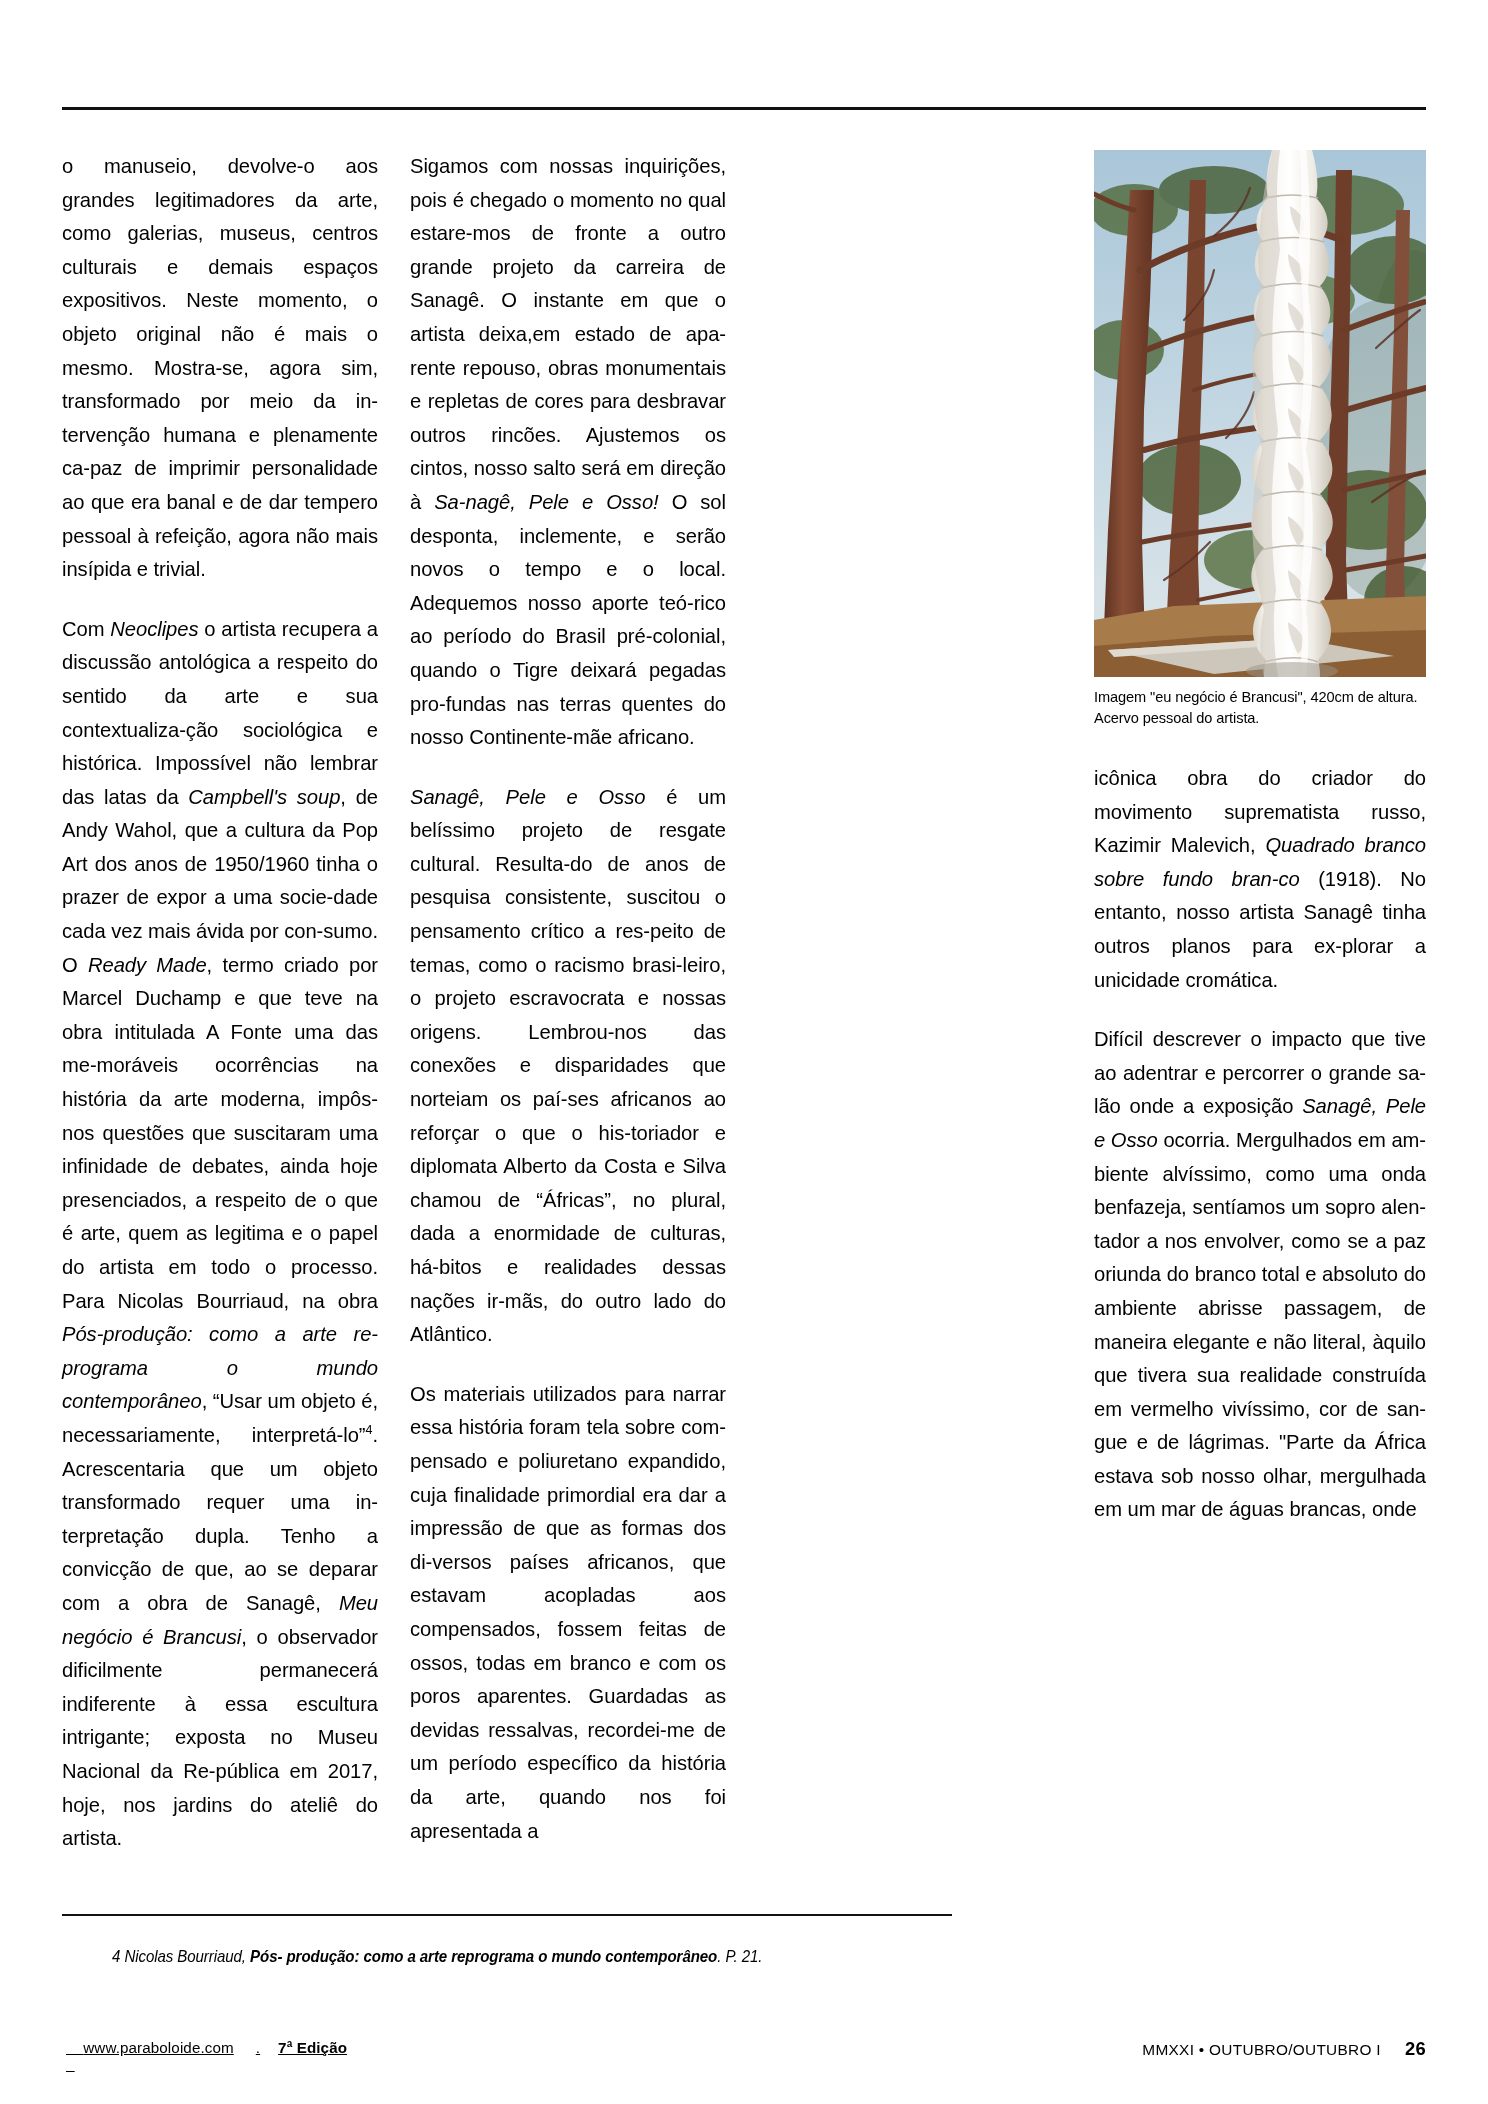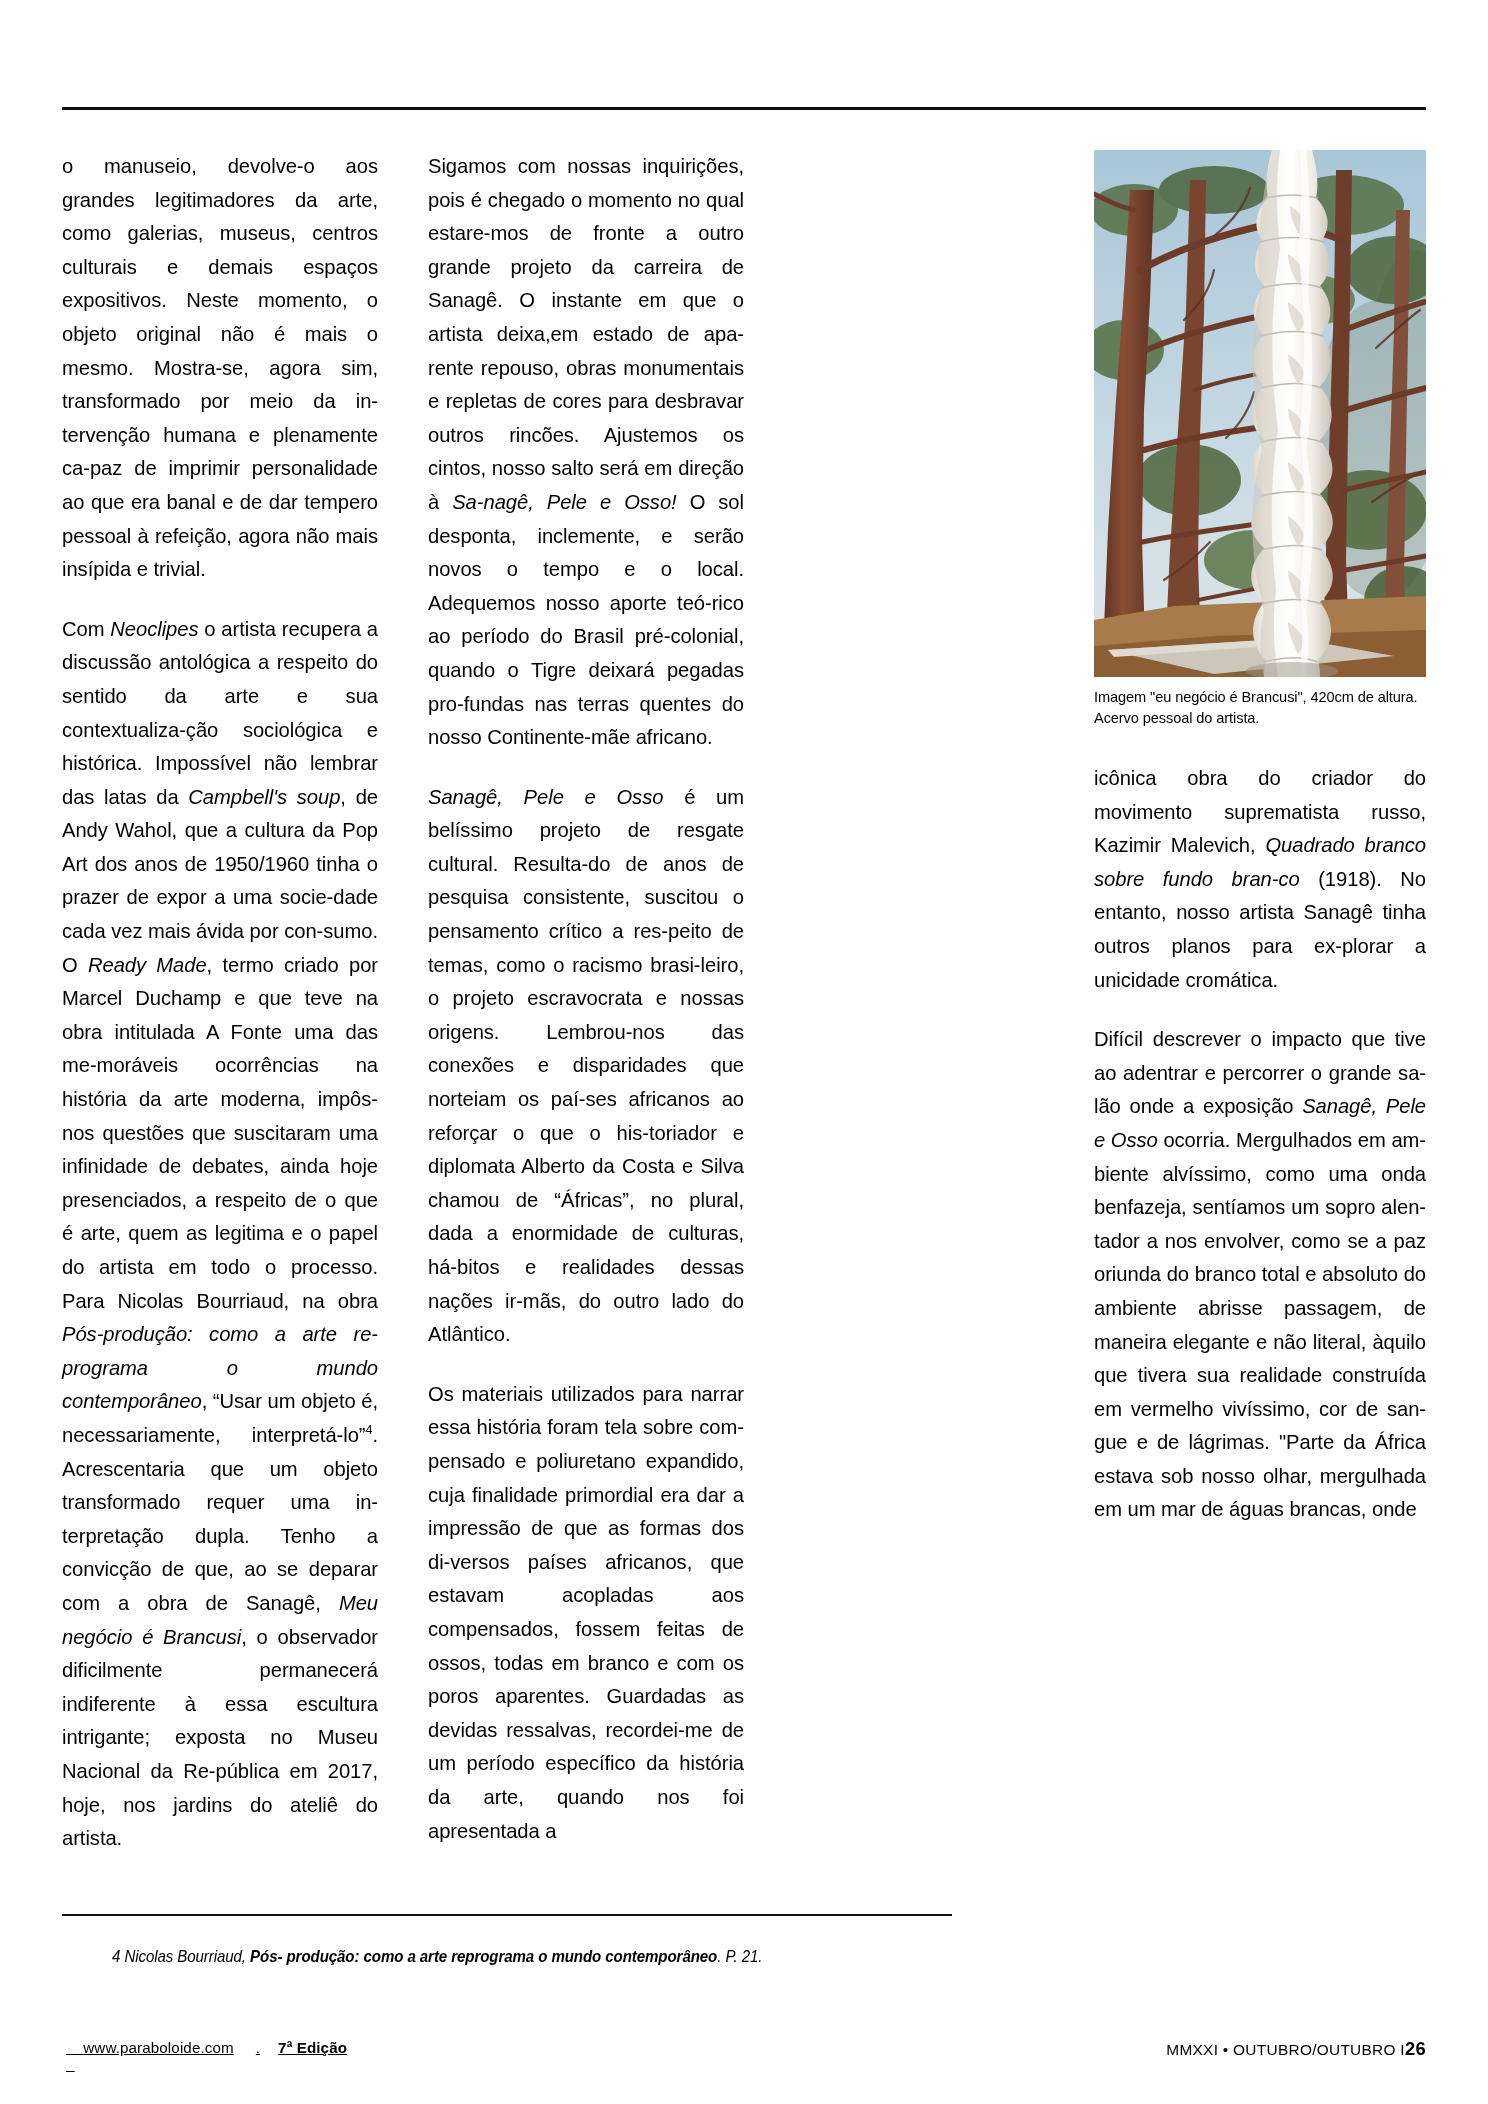--- a/index.html
+++ b/index.html
@@ -28,21 +28,21 @@
     border-top:3px solid #111;
   }
 
   
   .columns{
     position:absolute;
     left:62px;top:150px;
     width:1364px;
     display:grid;
     grid-template-columns:316px 316px 316px;
-    column-gap:50px;
+    column-gap:32px;
     align-items:start;
   }
 
   .col{ width:316px; }
 
   p.body{
     margin:0 0 26px 0;
     font-size:20.2px;
     line-height:33.6px;
     text-align:justify;
@@ -127,21 +127,21 @@
     position:absolute;
     right:62px;top:2020px;
     font-size:15.4px;
     letter-spacing:0.3px;
     white-space:pre;
     text-align:right;
   }
   .footer-right .pagenum{
     font-weight:bold;
     font-size:18.4px;
-    margin-left:0;
+    margin-left:24px;
   }
 </style>
 </head>
 <body>
 
 <div class="page">
 
   <div class="top-rule"></div>
 
   <div class="columns">

